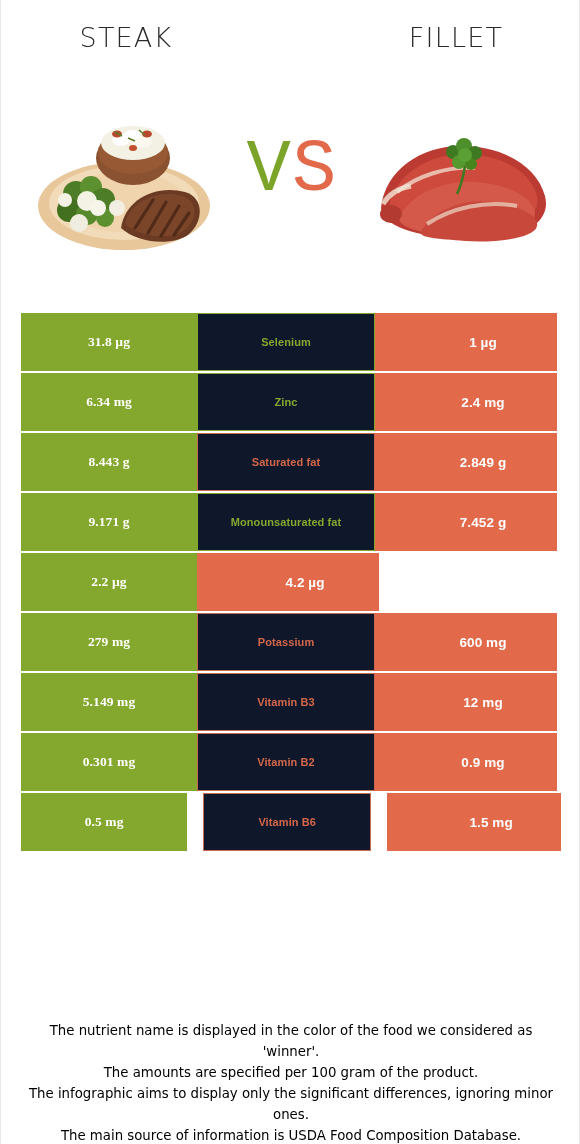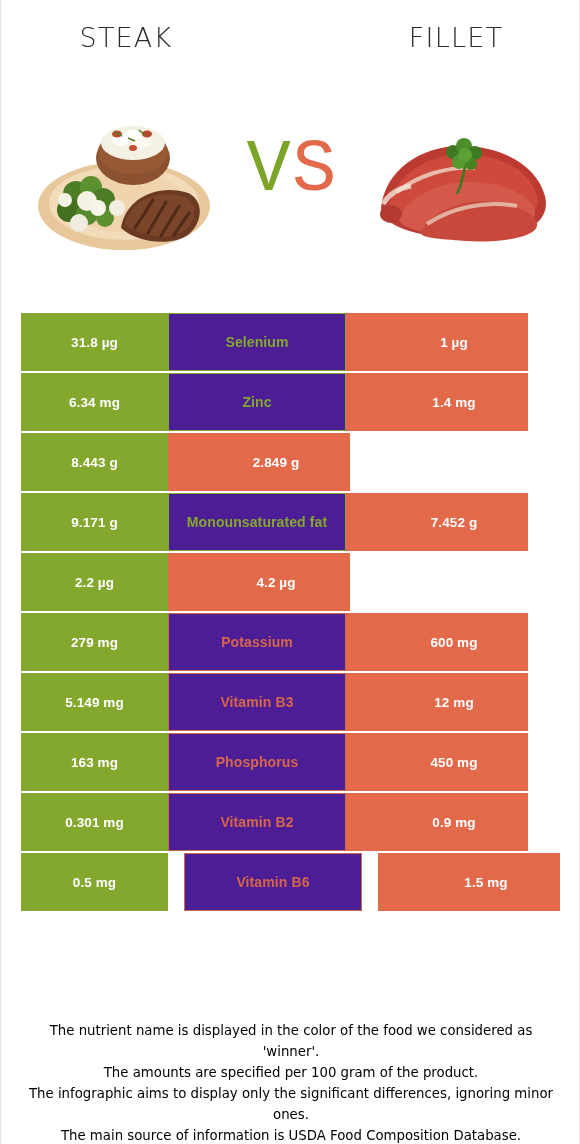--- a/index.html
+++ b/index.html
@@ -93,34 +93,35 @@
     display: flex;
     align-items: center;
     justify-content: center;
     font-size: 13.5px;
     font-weight: bold;
     letter-spacing: 0.1px;
     white-space: nowrap;
   }
 
   .cell-left {
-    width: 147px;
+    width: 176px;
     background: #84a72e;
     color: #ffffff;
+    font-family: Liberation Serif, serif;
   }
   .cell-right {
     width: 182px;
     background: #e2694a;
     color: #ffffff;
     padding-left: 34px;
   }
   .cell-mid {
     width: 178px;
-    background: #4c1d95;
-    font-size: 14px;
+    background: #0f172a;
+    font-size: 11px;
     border-left: 1px solid transparent;
     border-right: 1px solid transparent;
     border-top: 1px solid transparent;
     border-bottom: 1px solid transparent;
   }
   .cell-mid.win-steak {
     color: #84a72e;
     border-color: #84a72e;
   }
   .cell-mid.win-fillet {
@@ -226,49 +227,45 @@
 
   <div class="table">
       <div class="row">
         <div class="cell cell-left">31.8 µg</div>
         <div class="cell cell-mid win-steak">Selenium</div>
         <div class="cell cell-right">1 µg</div>
       </div>
       <div class="row">
         <div class="cell cell-left">6.34 mg</div>
         <div class="cell cell-mid win-steak">Zinc</div>
-        <div class="cell cell-right">1.4 mg</div>
+        <div class="cell cell-right">2.4 mg</div>
       </div>
       <div class="row">
         <div class="cell cell-left">8.443 g</div>
+        <div class="cell cell-mid win-fillet">Saturated fat</div>
         <div class="cell cell-right">2.849 g</div>
       </div>
       <div class="row">
         <div class="cell cell-left">9.171 g</div>
         <div class="cell cell-mid win-steak">Monounsaturated fat</div>
         <div class="cell cell-right">7.452 g</div>
       </div>
       <div class="row">
         <div class="cell cell-left">2.2 µg</div>
         <div class="cell cell-right">4.2 µg</div>
       </div>
       <div class="row">
         <div class="cell cell-left">279 mg</div>
         <div class="cell cell-mid win-fillet">Potassium</div>
         <div class="cell cell-right">600 mg</div>
       </div>
       <div class="row">
         <div class="cell cell-left">5.149 mg</div>
         <div class="cell cell-mid win-fillet">Vitamin B3</div>
         <div class="cell cell-right">12 mg</div>
-      </div>
-      <div class="row">
-        <div class="cell cell-left">163 mg</div>
-        <div class="cell cell-mid win-fillet">Phosphorus</div>
-        <div class="cell cell-right">450 mg</div>
       </div>
       <div class="row">
         <div class="cell cell-left">0.301 mg</div>
         <div class="cell cell-mid win-fillet">Vitamin B2</div>
         <div class="cell cell-right">0.9 mg</div>
       </div>
       <div class="row">
         <div class="cell cell-left">0.5 mg</div>
         <div class="cell cell-mid win-fillet">Vitamin B6</div>
         <div class="cell cell-right">1.5 mg</div>

